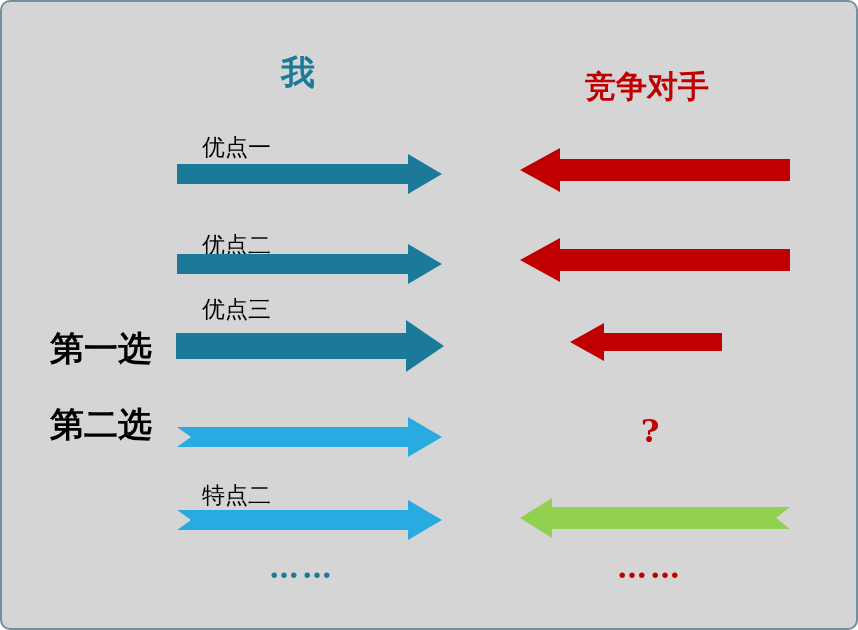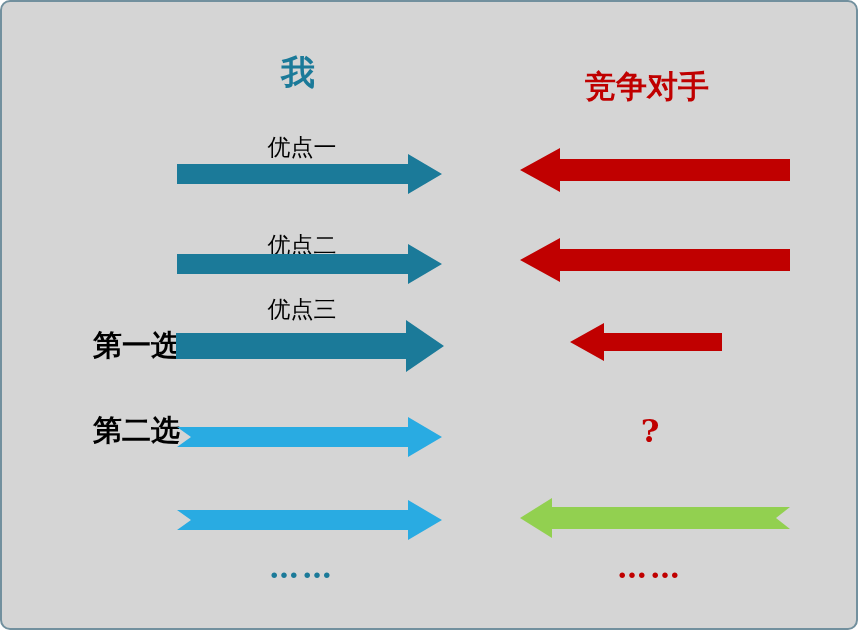--- a/index.html
+++ b/index.html
@@ -16,29 +16,29 @@
   .hdr{
     position:absolute;
     text-align:center;
     font-weight:bold;
   }
   .hdr.me{left:221px;top:48px;width:150px;font-size:34px;color:var(--teal,#1b7a99);}
   .hdr.comp{left:545px;top:50px;width:200px;font-size:31px;color:var(--dark-red,#c00000);margin-top:14px;}
   .row-label{
     position:absolute;
     left:200px;width:200px;
-    text-align:center;
+    text-align:left;
     font-size:23px;
     color:#000;
   }
   .side-label{
     position:absolute;
     left:48px;width:130px;
-    text-align:right;
-    font-size:29px;
+    text-align:left;
+    font-size:34px;
     font-weight:bold;
     color:#000;
   }
   .arrow{position:absolute;display:block;}
   .arrow.teal{color:var(--teal,#1b7a99);}
   .arrow.blue{color:var(--light-blue,#29abe2);}
   .arrow.red{color:var(--dark-red,#c00000);}
   .arrow.green{color:var(--green,#92d050);}
   .question{
     position:absolute;
@@ -83,26 +83,27 @@
 
   <div class="side-label" style="top:324px">第一选</div>
   <div class="row-label" style="top:292px">优点三</div>
   <svg class="arrow teal" style="left:174px;top:318px" width="268" height="52" viewBox="0 0 268 52">
     <polygon fill="currentColor" points="0,13 230,13 230,0 268,26 230,52 230,39 0,39"></polygon>
   </svg>
   <svg class="arrow red" style="left:568px;top:321px" width="152" height="38" viewBox="0 0 152 38">
     <polygon fill="currentColor" points="152,10 34,10 34,0 0,19 34,38 34,28 152,28"></polygon>
   </svg>
 
-  <div class="side-label" style="top:409px">第二选</div>
+  <div class="side-label" style="top:400px">第二选</div>
   <svg class="arrow blue" style="left:175px;top:415px" width="265" height="40" viewBox="0 0 265 40">
     <polygon fill="currentColor" points="0,10 231,10 231,0 265,20 231,40 231,30 0,30 14,20"></polygon>
   </svg>
   <div class="question">?</div>
 
+  <div class="row-label" style="top:478px">特点二</div>
   <svg class="arrow blue" style="left:175px;top:498px" width="265" height="40" viewBox="0 0 265 40">
     <polygon fill="currentColor" points="0,10 231,10 231,0 265,20 231,40 231,30 0,30 14,20"></polygon>
   </svg>
   <svg class="arrow green" style="left:518px;top:496px" width="270" height="40" viewBox="0 0 270 40">
     <polygon fill="currentColor" points="0,20 32,0 32,9 270,9 256,20 270,31 32,31 32,40"></polygon>
   </svg>
 
   <div class="dots me">……</div>
   <div class="dots comp">……</div>
 

